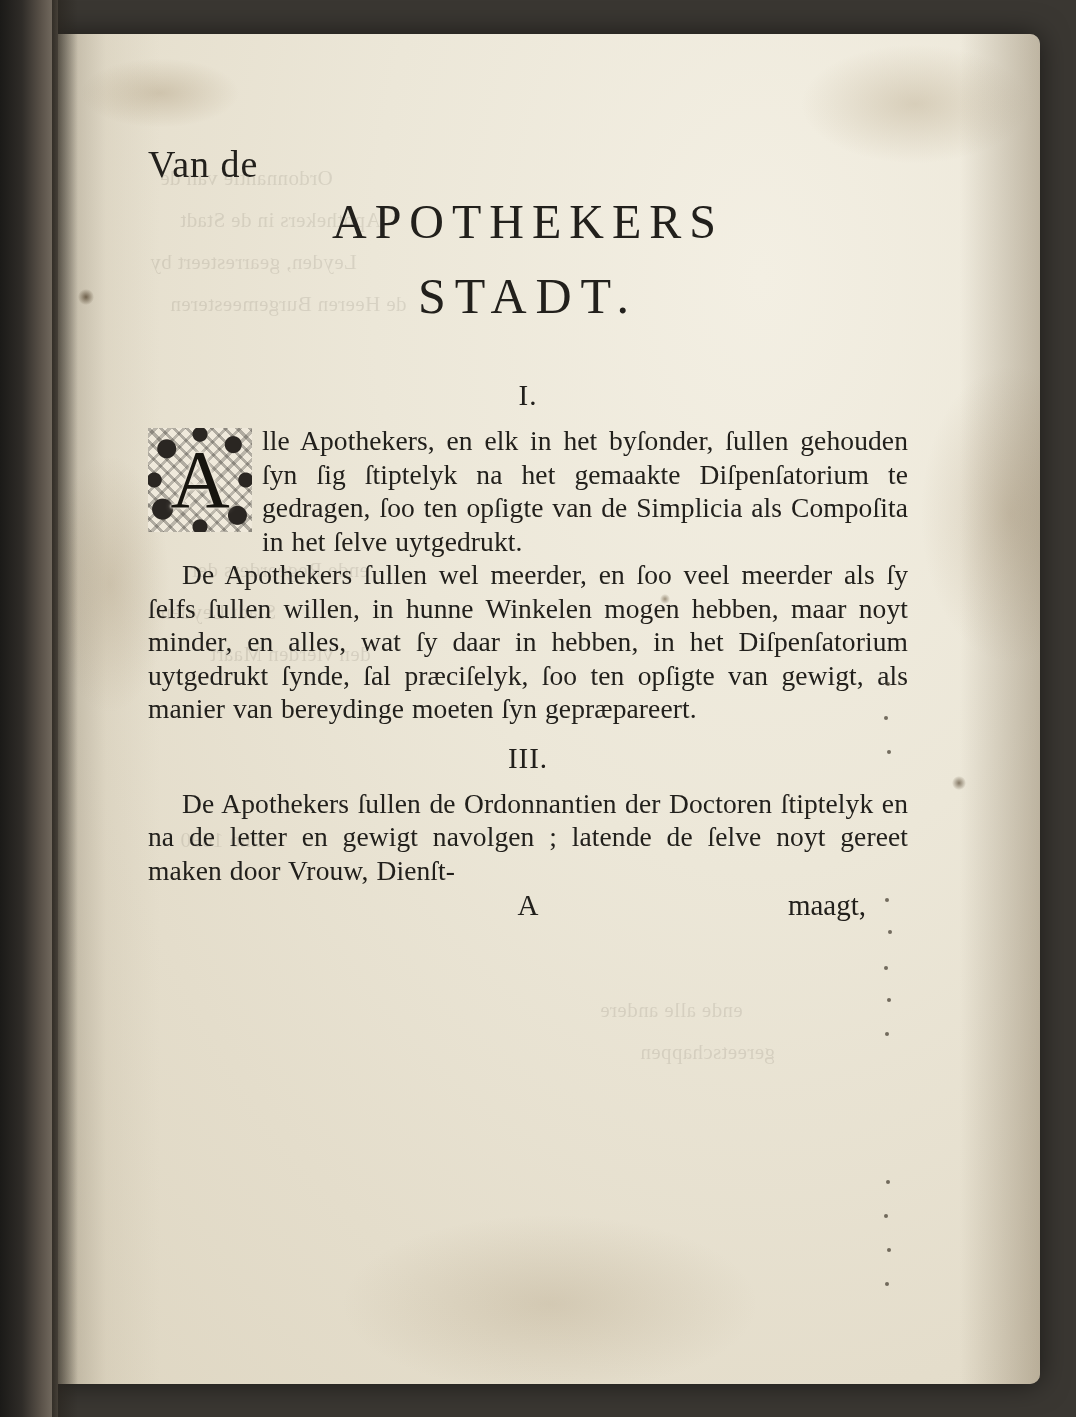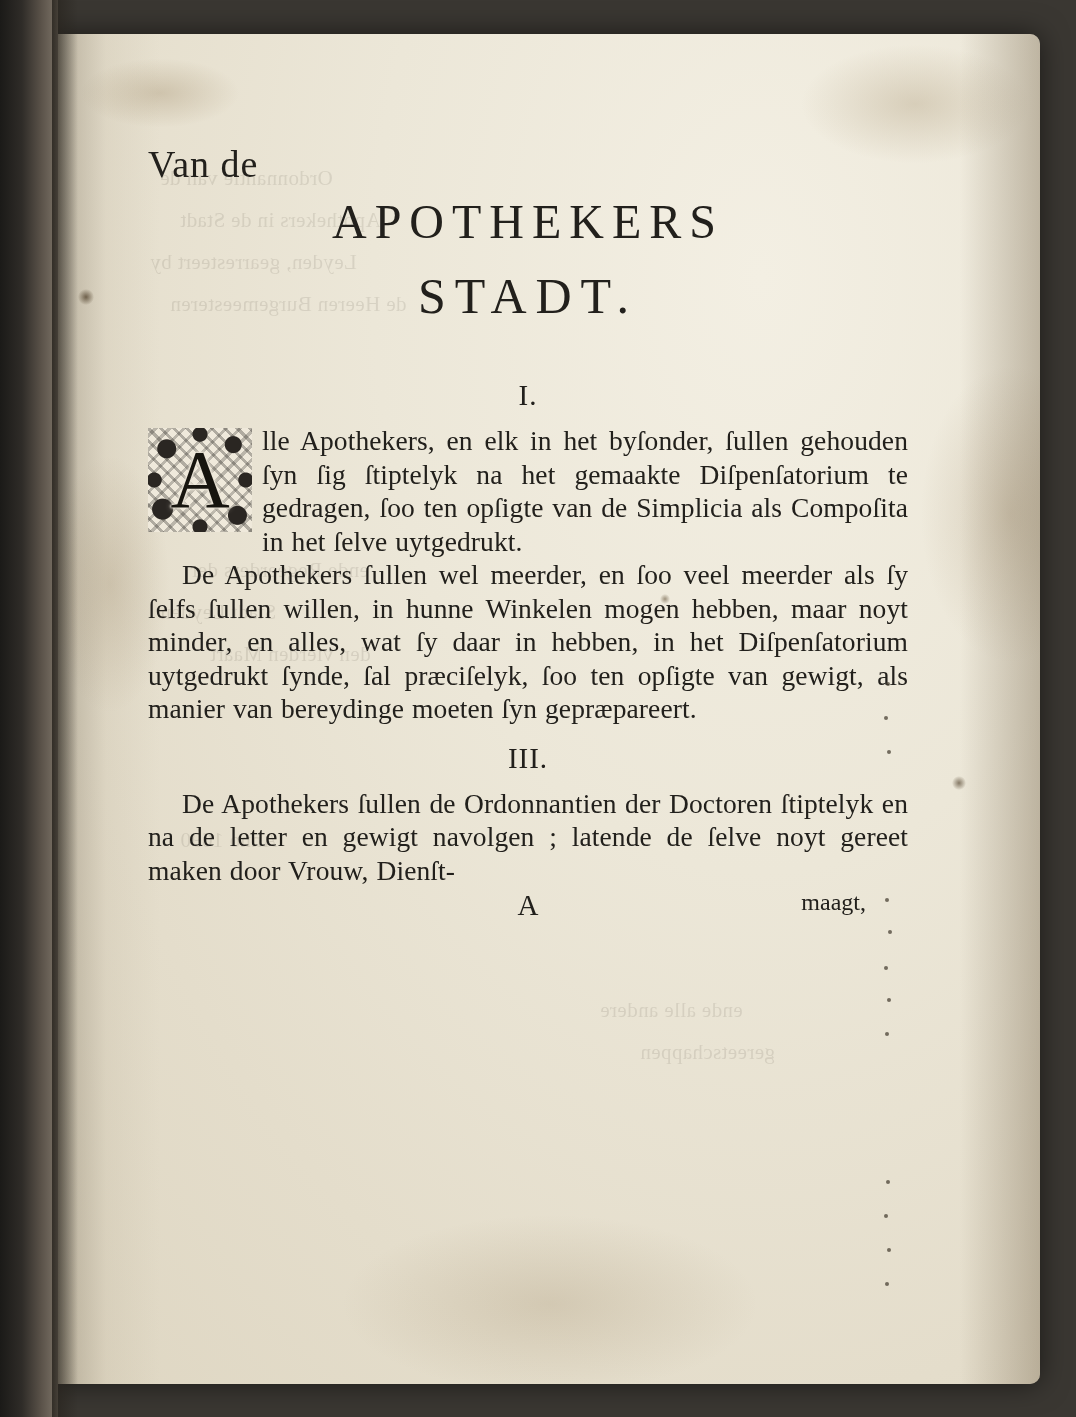--- a/index.html
+++ b/index.html
@@ -215,21 +215,21 @@
   }
   .sig {
     position: absolute;
     left: 50%;
     transform: translateX(-50%);
     font-size: 29px;
   }
   .catchword {
     position: absolute;
     right: 42px;
-    font-size: 24px;
+    font-size: 29px;
   }
 
   
   .margin-dots { position: absolute; pointer-events: none; }
   .mdot {
     position: absolute;
     width: 4px; height: 4px;
     border-radius: 50%;
     background: #4a4134;
     opacity: 0.75;

